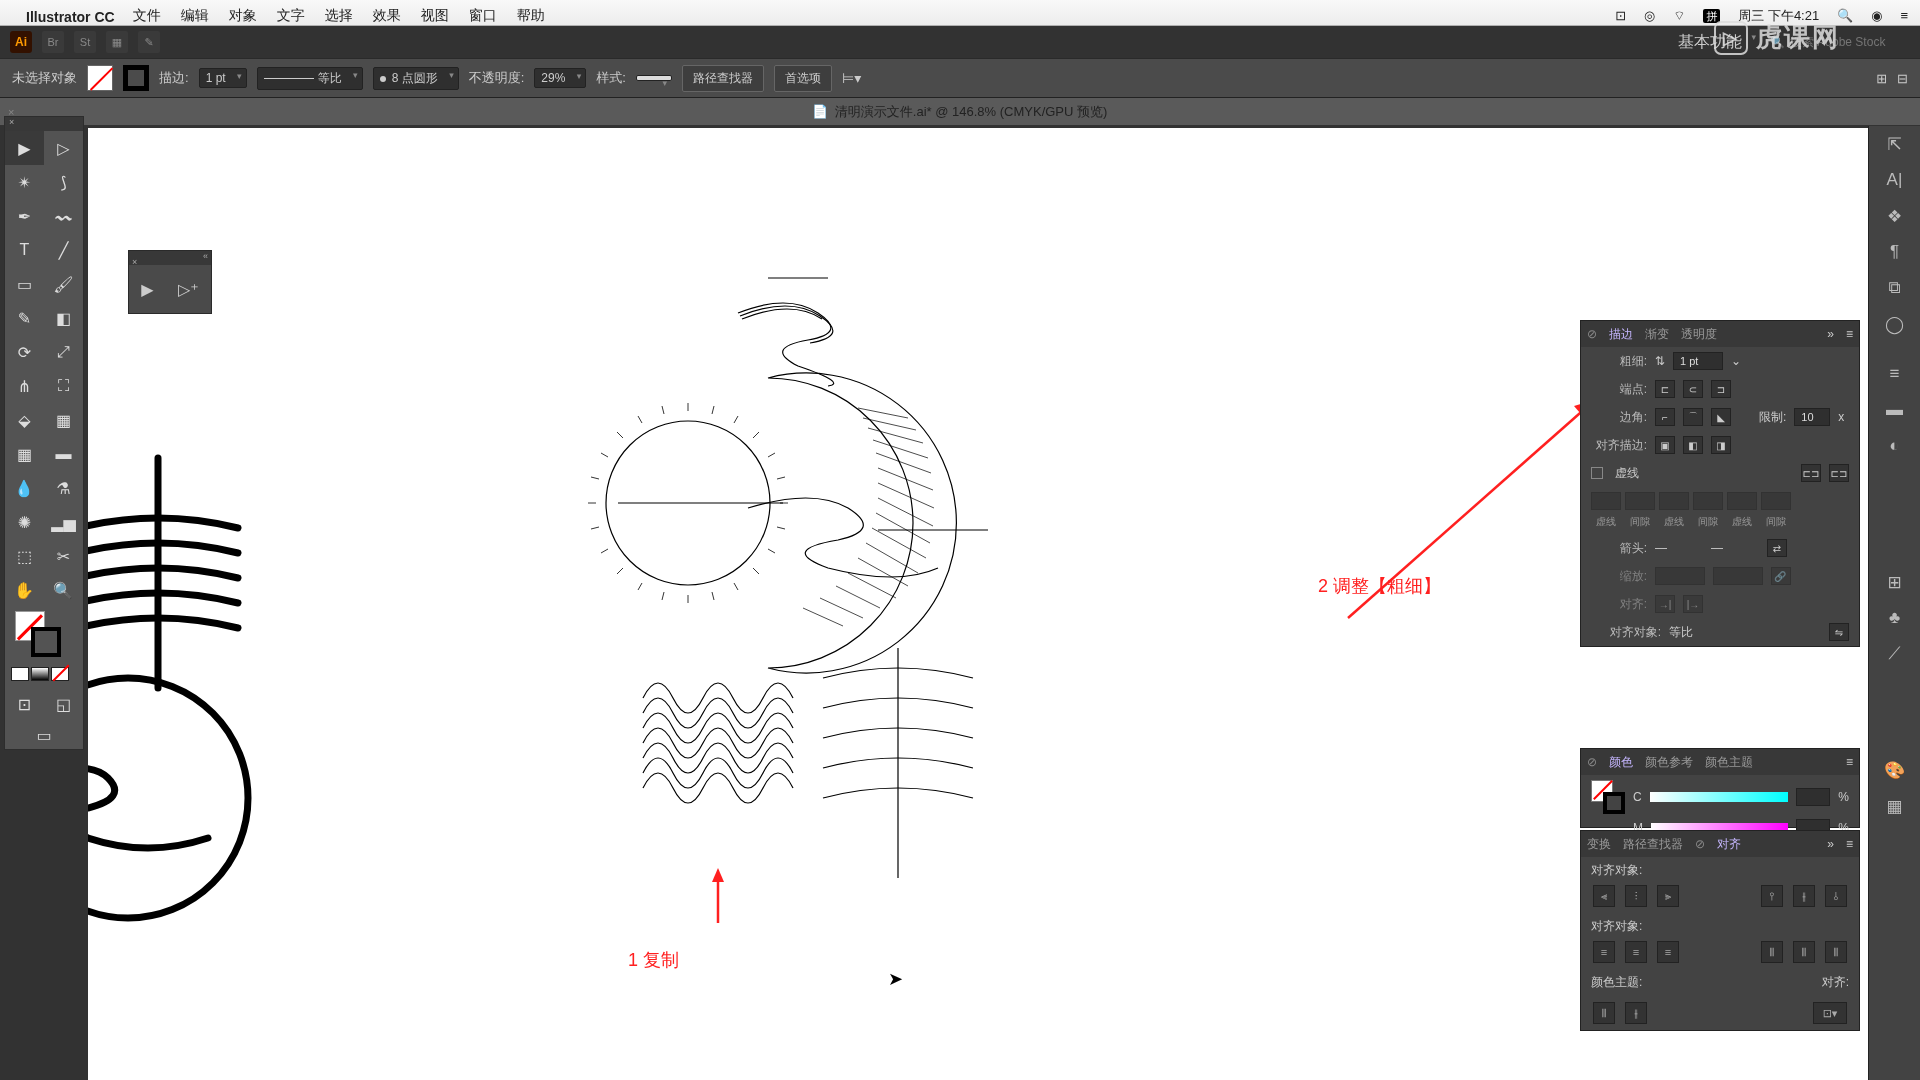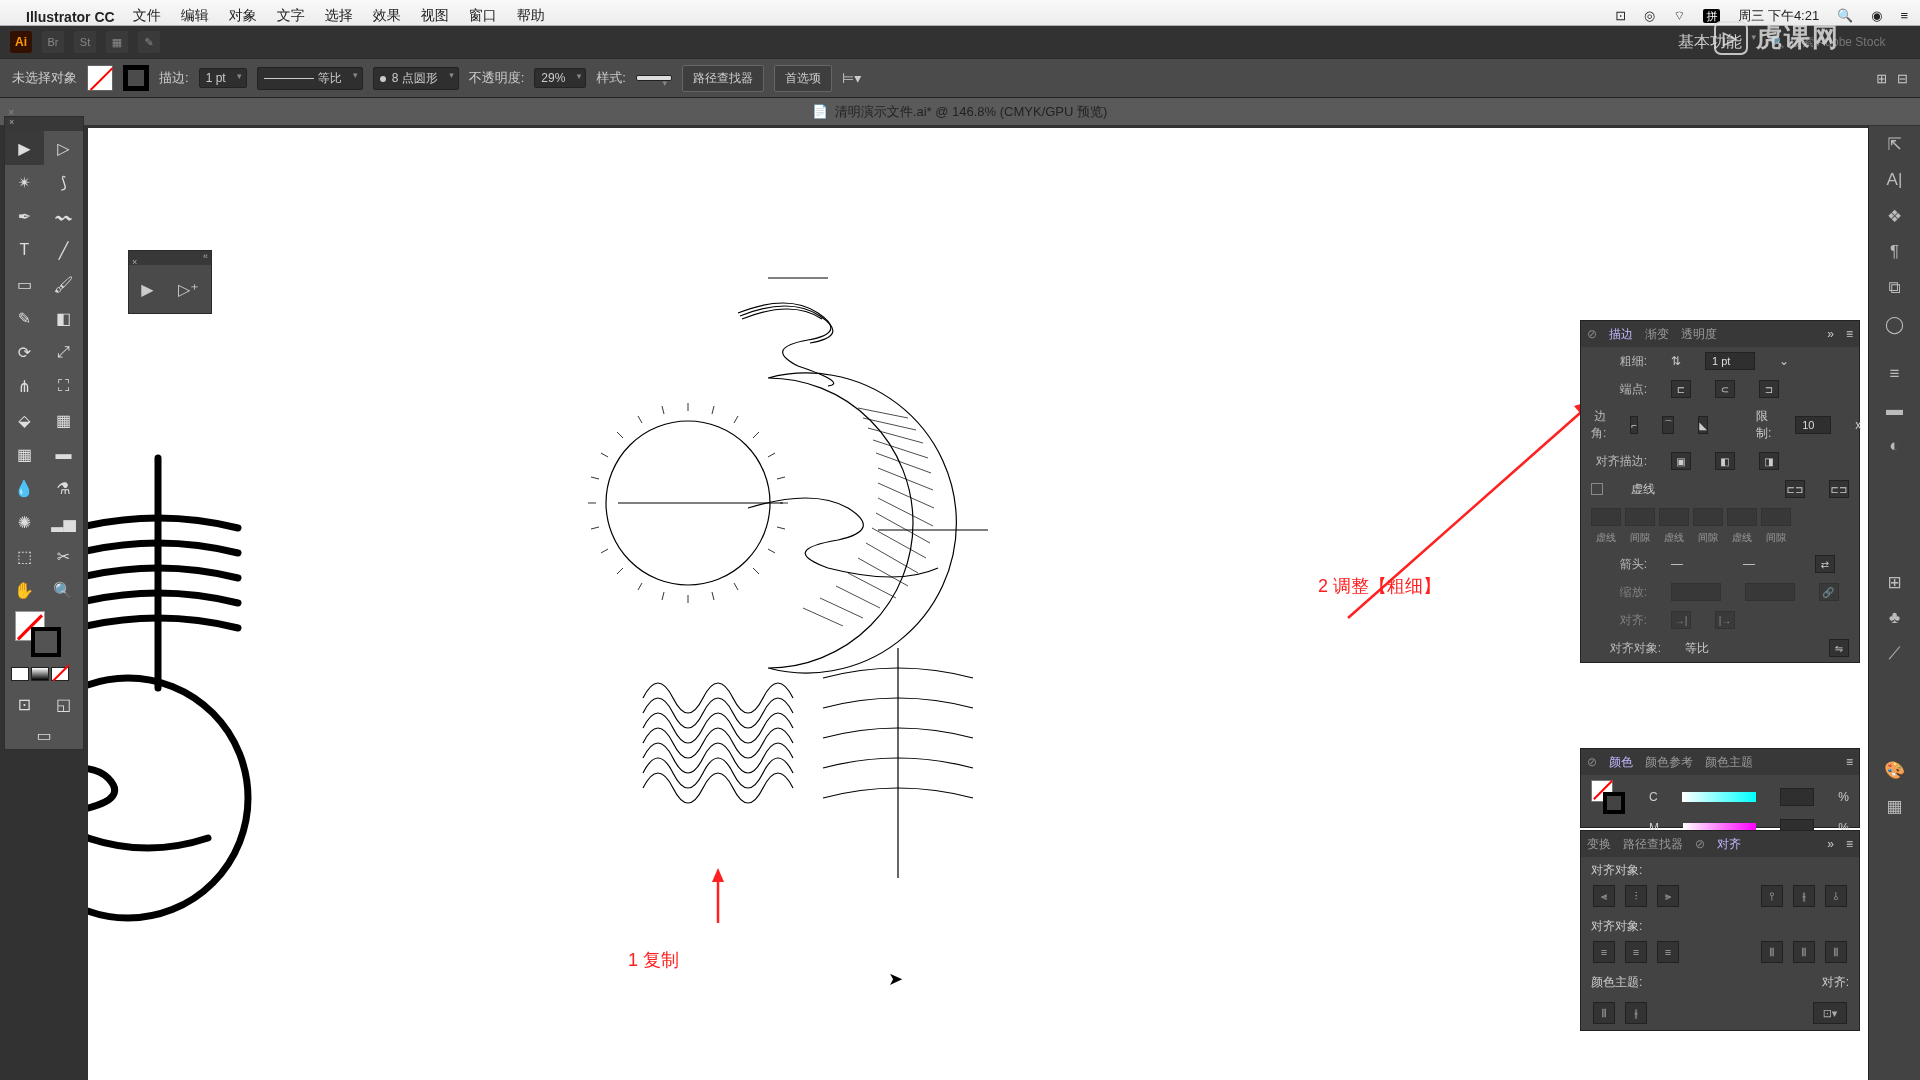--- a/index.html
+++ b/index.html
@@ -45,21 +45,21 @@
 .float{position:absolute;left:128px;top:250px;width:84px;background:#4a4a4a;border:1px solid #2a2a2a}
 .float .hdr{height:14px;background:#383838}
 .float .body{height:48px;display:flex;align-items:center;justify-content:space-around;color:#ccc;font-size:16px}
 .rt-strip{position:absolute;right:0;top:126px;width:52px;bottom:0;background:#434343;border-left:1px solid #222}
 .rt-strip .ic{height:36px;display:flex;align-items:center;justify-content:center;color:#bbb;font-size:17px}
 .panel{position:absolute;background:#434343;border:1px solid #222;color:#ccc;font-size:12px}
 .panel .tabs{display:flex;background:#383838;height:26px;align-items:center;padding:0 6px;gap:12px}
 .panel .tabs .tab{color:#999;font-size:12px}
 .panel .tabs .tab.act{color:#c4b5fd}
 .panel .tabs .sp{flex:1}
-.panel .row{display:flex;align-items:center;padding:5px 10px;gap:24px}
+.panel .row{display:flex;align-items:center;padding:5px 10px;gap:8px}
 .panel .lbl{width:56px;text-align:right;color:#bbb}
 .panel .inp{background:#2f2f2f;border:1px solid #222;padding:2px 6px;width:50px;color:#ddd;font-size:11px}
 .panel .bt{width:20px;height:18px;background:#333;border:1px solid #222;display:flex;align-items:center;justify-content:center;font-size:10px}
 .panel .cb{width:12px;height:12px;border:1px solid #888;margin-right:4px}
 .p-stroke{right:60px;top:320px;width:280px}
 .p-color{right:60px;top:748px;width:280px;height:80px}
 .p-align{right:60px;top:830px;width:280px}
 .align-row{display:flex;gap:10px;padding:6px 12px}
 .align-row .ab{width:22px;height:22px;background:#333;border:1px solid #222;display:flex;align-items:center;justify-content:center;font-size:11px;color:#aaa}
 .anno{position:absolute;color:#ff2020;font-size:18px;font-weight:500}

